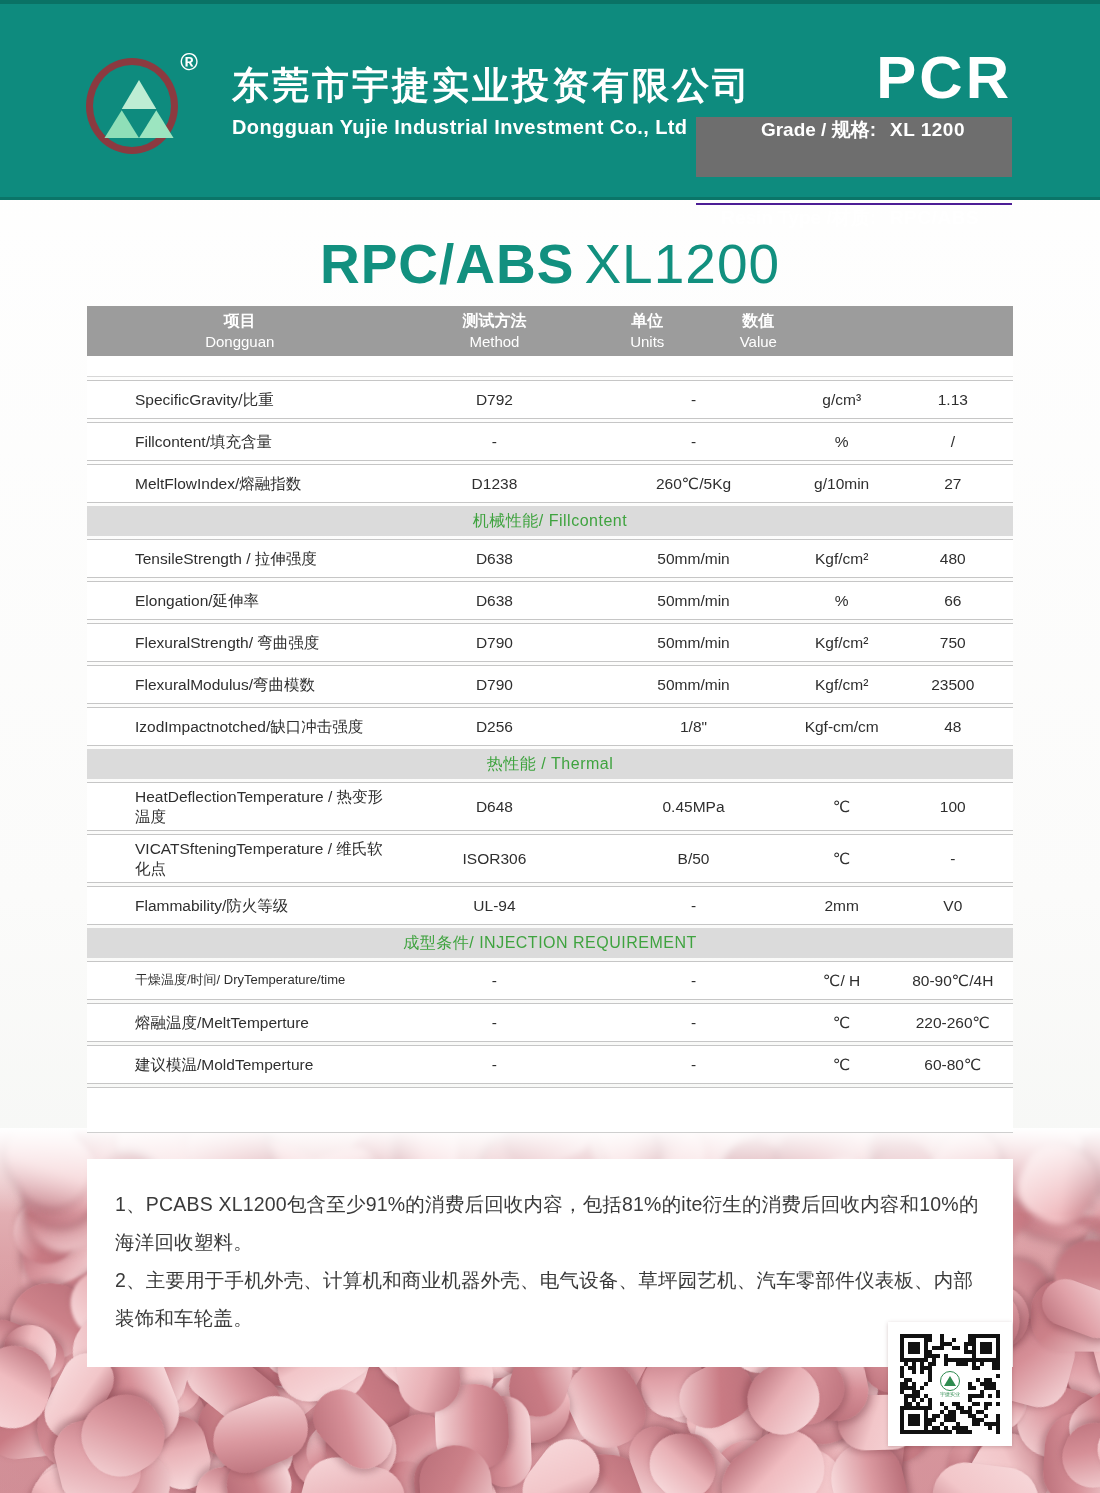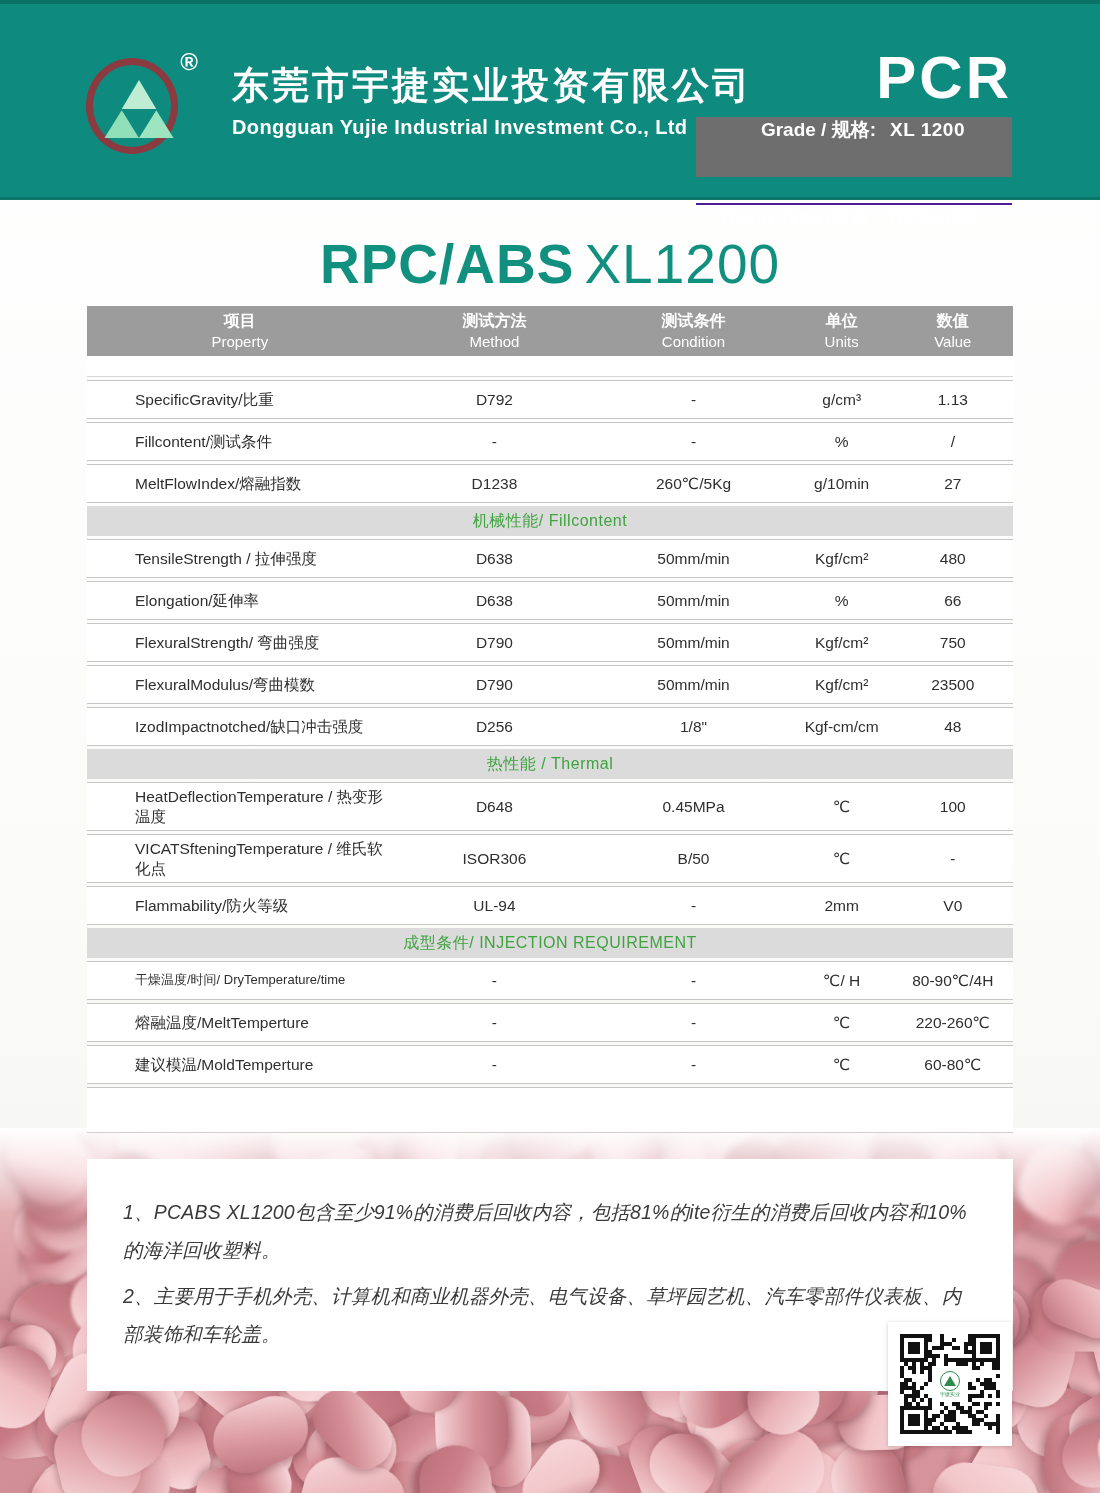--- a/index.html
+++ b/index.html
@@ -53,21 +53,21 @@
   .t-row.tall{height:47px;}
   .cell{font-size:15.5px;text-align:center;}
   .cell-prop{text-align:left;padding-left:48px;box-sizing:border-box;line-height:1.25;}
   .cell-prop.small{font-size:13px;}
   .t-foot{height:44px;background:#ffffff;margin-top:3px;border-top:1px solid #c6c6c6;
           border-bottom:1px solid #cfcfcf;}
 
   
   .notes-box{position:relative;z-index:3;background:#ffffff;margin-top:26px;padding:26px 28px 30px 28px;
              color:#3a3a3a;}
-  .note-line{font-size:19.5px;line-height:1.95;margin:8px;letter-spacing:.2px;font-style:italic;}
+  .note-line{font-size:19.5px;line-height:1.95;margin:0;letter-spacing:.2px;}
 
   
   .pellets{position:absolute;left:0;right:0;top:1128px;bottom:0;z-index:1;overflow:hidden;
            background:
              radial-gradient(520px 300px at 18% 85%, #cf8a92 0%, rgba(207,138,146,0) 70%),
              radial-gradient(620px 340px at 75% 70%, #d7949b 0%, rgba(215,148,155,0) 72%),
              linear-gradient(180deg,#ecc6c8 0%,#dda3a8 35%,#d2929a 100%);}
   .pellet{position:absolute;}
   .pellets-fade{position:absolute;left:0;right:0;top:0;height:86px;
                 background:linear-gradient(180deg,#ffffff 0%,rgba(255,255,255,.55) 45%,rgba(255,255,255,0) 100%);}
@@ -119,50 +119,46 @@
   </div>
 
   <div class="page-title">
     <span class="title-bold">RPC/ABS</span><span class="title-light">XL1200</span>
   </div>
 
   <div class="sheet">
     <div class="t-head">
         <div class="col c1">
           <div class="col-zh">项目</div>
-          <div class="col-en">Property</div>
+          <div class="col-en">Dongguan</div>
         </div>
         <div class="col c2">
           <div class="col-zh">测试方法</div>
           <div class="col-en">Method</div>
-        </div>
-        <div class="col c3">
-          <div class="col-zh">测试条件</div>
-          <div class="col-en">Condition</div>
         </div>
         <div class="col c4">
           <div class="col-zh">单位</div>
           <div class="col-en">Units</div>
         </div>
         <div class="col c5">
           <div class="col-zh">数值</div>
           <div class="col-en">Value</div>
         </div>
       </div>
     <div class="t-spacer"></div>
     <div>
         <div class="t-row">
           <div class="cell c1 cell-prop">SpecificGravity/比重</div>
           <div class="cell c2">D792</div>
           <div class="cell c3">-</div>
           <div class="cell c4">g/cm³</div>
           <div class="cell c5">1.13</div>
         </div>
         <div class="t-row">
-          <div class="cell c1 cell-prop">Fillcontent/测试条件</div>
+          <div class="cell c1 cell-prop">Fillcontent/填充含量</div>
           <div class="cell c2">-</div>
           <div class="cell c3">-</div>
           <div class="cell c4">%</div>
           <div class="cell c5">/</div>
         </div>
         <div class="t-row">
           <div class="cell c1 cell-prop">MeltFlowIndex/熔融指数</div>
           <div class="cell c2">D1238</div>
           <div class="cell c3">260℃/5Kg</div>
           <div class="cell c4">g/10min</div>

